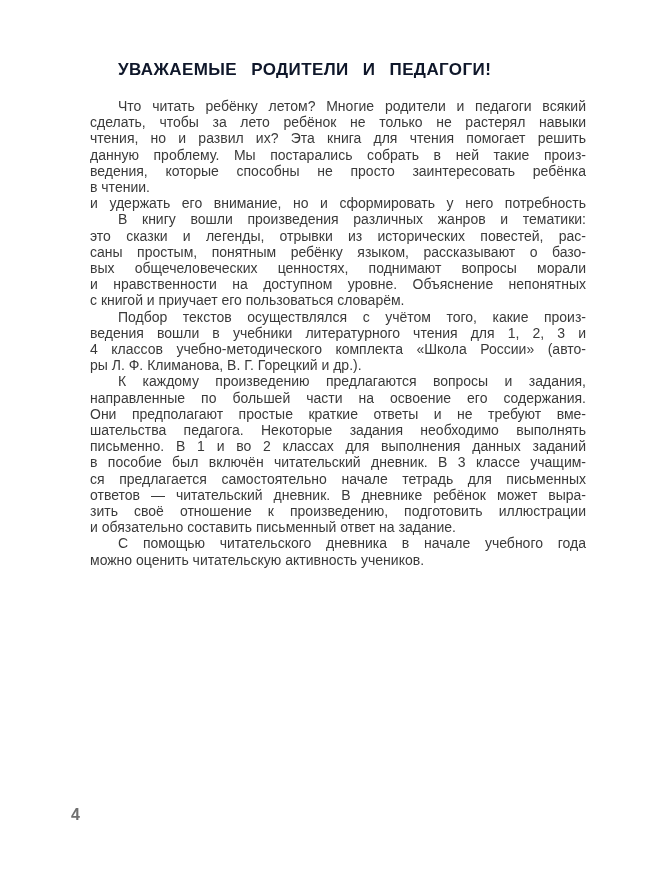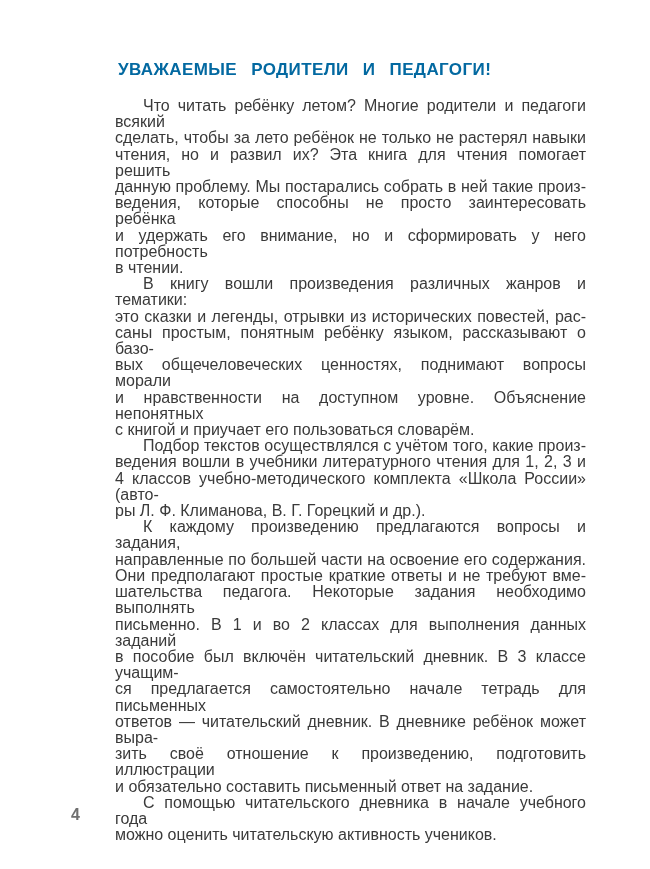--- a/index.html
+++ b/index.html
@@ -19,30 +19,29 @@
     position: absolute;
     left: 90px;
     top: 60px;
     width: 496px;
   }
   .heading {
     margin: 0 0 0 28px;
     font-size: 17px;
     line-height: 20px;
     font-weight: bold;
-    color: #0369a1;
+    color: #0f172a;
     letter-spacing: 0.4px;
     word-spacing: 9px;
     white-space: nowrap;
   }
   .body-text {
     margin-top: 18px;
-    font-size: 16px;
+    font-size: 14px;
     color: #3a3a3a;
-    margin-left: 25px;
   }
   .line {
     line-height: 16.2px;
     text-align: justify;
     text-align-last: justify;
     text-justify: inter-word;
     white-space: normal;
   }
   .line.last {
     text-align-last: left;
@@ -64,22 +63,22 @@
 
 <div class="page">
   <div class="content">
     <h1 class="heading">УВАЖАЕМЫЕ РОДИТЕЛИ И ПЕДАГОГИ!</h1>
     <div class="body-text" id="paragraphs">
         <div class="line first">Что читать ребёнку летом? Многие родители и педагоги всякий</div>
         <div class="line">сделать, чтобы за лето ребёнок не только не растерял навыки</div>
         <div class="line">чтения, но и развил их? Эта книга для чтения помогает решить</div>
         <div class="line">данную проблему. Мы постарались собрать в ней такие произ-</div>
         <div class="line">ведения, которые способны не просто заинтересовать ребёнка</div>
+        <div class="line last">в чтении.</div>
         <div class="line">и удержать его внимание, но и сформировать у него потребность</div>
-        <div class="line last">в чтении.</div>
         <div class="line first">В книгу вошли произведения различных жанров и тематики:</div>
         <div class="line">это сказки и легенды, отрывки из исторических повестей, рас-</div>
         <div class="line">саны простым, понятным ребёнку языком, рассказывают о базо-</div>
         <div class="line">вых общечеловеческих ценностях, поднимают вопросы морали</div>
         <div class="line">и нравственности на доступном уровне. Объяснение непонятных</div>
         <div class="line last">с книгой и приучает его пользоваться словарём.</div>
         <div class="line first">Подбор текстов осуществлялся с учётом того, какие произ-</div>
         <div class="line">ведения вошли в учебники литературного чтения для 1, 2, 3 и</div>
         <div class="line">4 классов учебно-методического комплекта «Школа России» (авто-</div>
         <div class="line last">ры Л. Ф. Климанова, В. Г. Горецкий и др.).</div>

